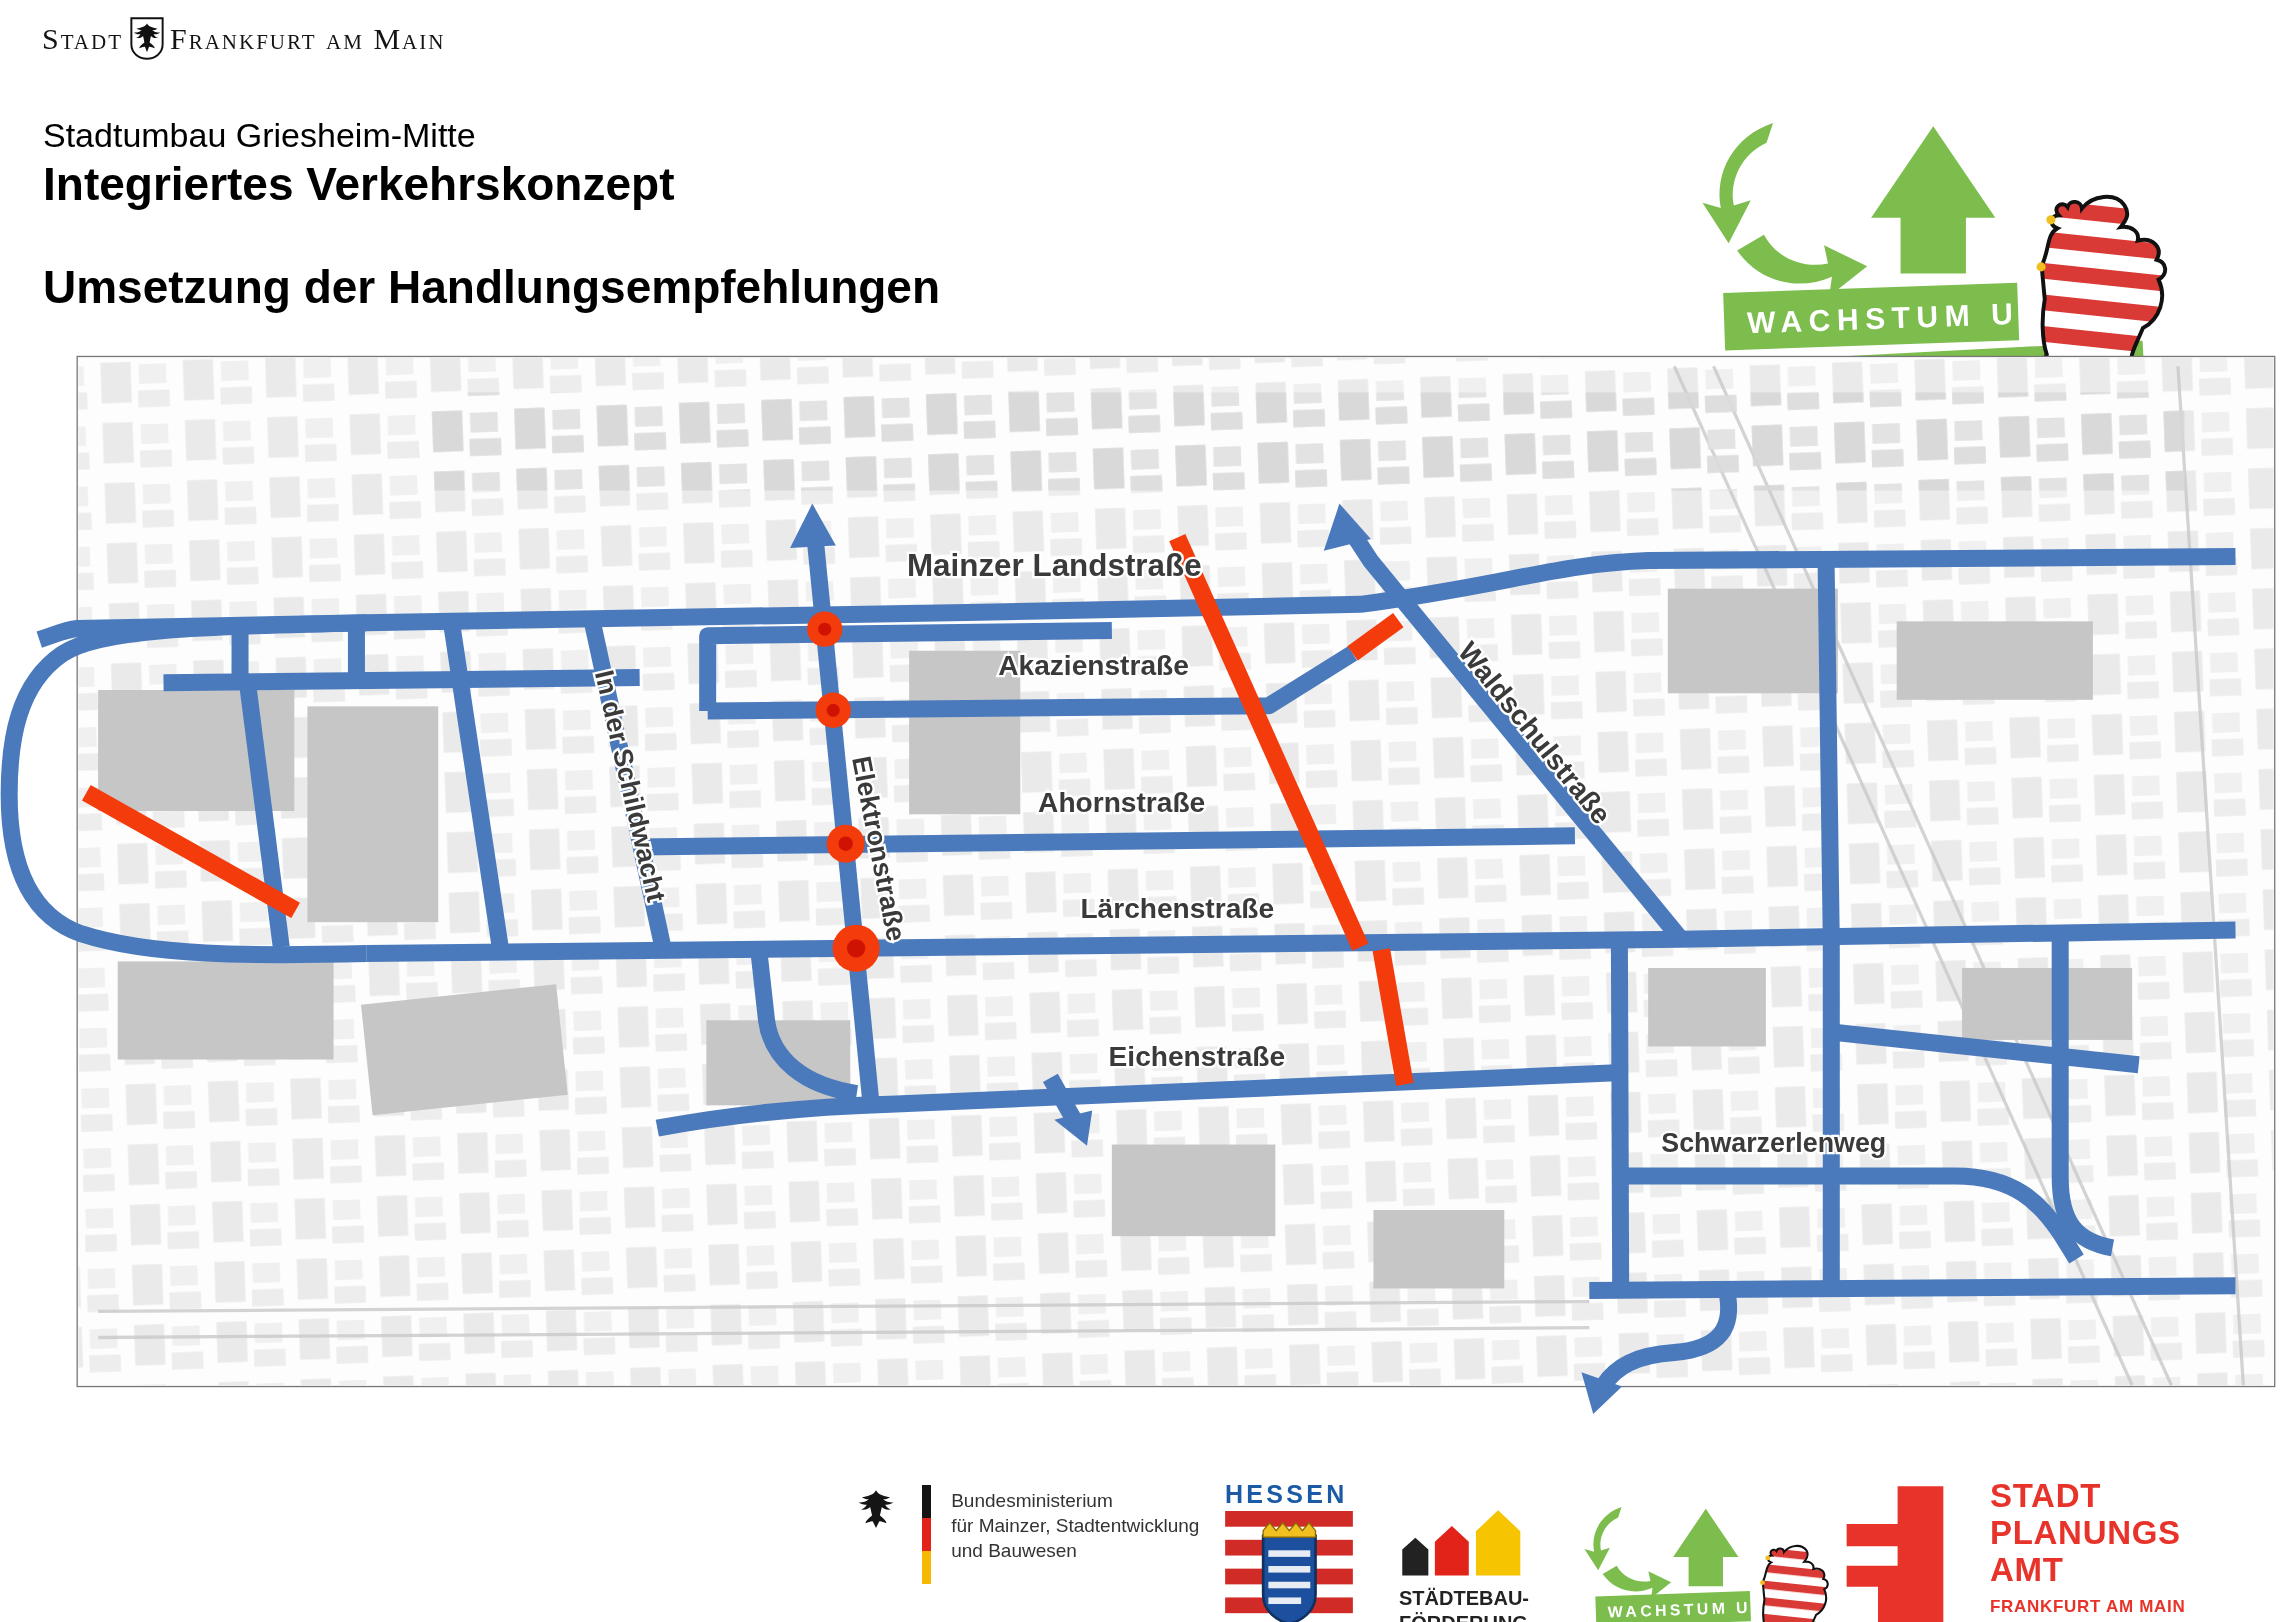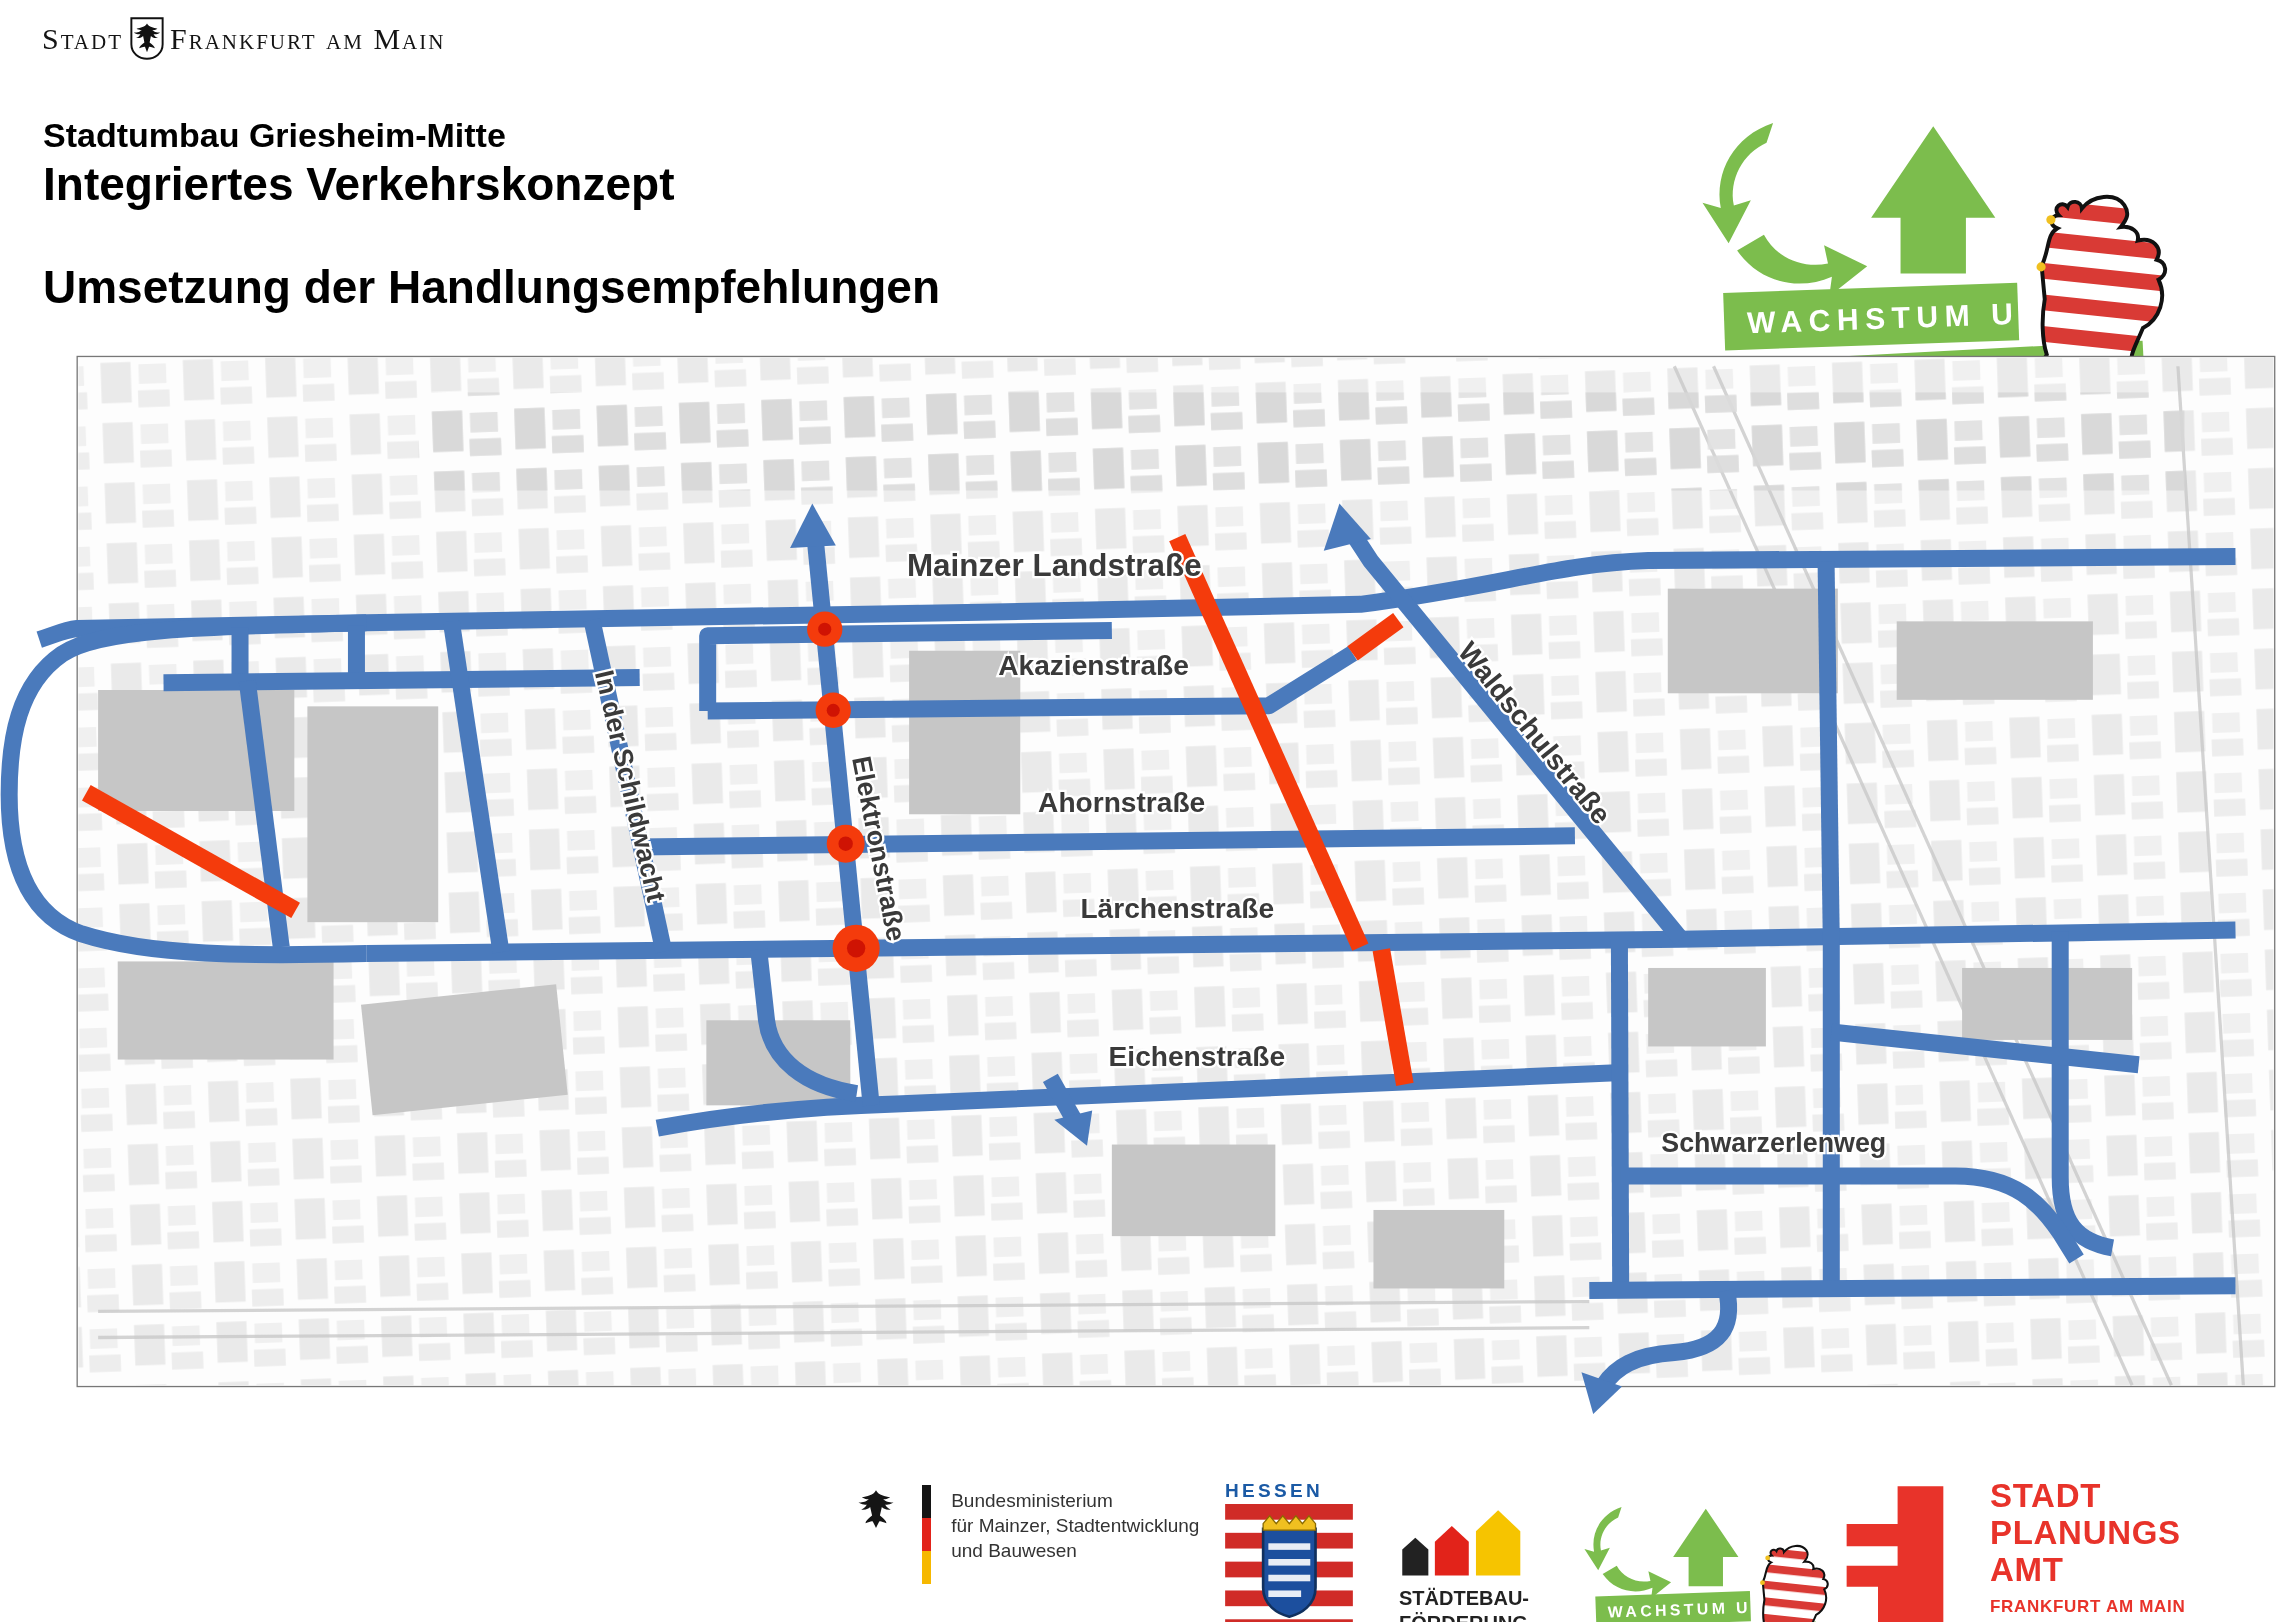--- a/index.html
+++ b/index.html
@@ -2,31 +2,31 @@
 <html style="font-size:10.5px"><head>
 <meta charset="utf-8">
 <style>
   html,body{margin:0;padding:0;background:#fff;}
   #page{position:relative;width:2295px;height:1622px;background:#fff;overflow:hidden;
         font-family:"Liberation Sans",sans-serif;border-radius:20px;}
   
   #citylogo{position:absolute;left:42px;top:17px;display:flex;align-items:center;gap:6.5px;}
   #citylogo .cl-text{font-family:"Liberation Serif",serif;font-variant:small-caps;
       font-size:30px;letter-spacing:2px;color:#141414;}
-  #subtitle{position:absolute;left:43px;top:116px;font-size:34px;font-weight:bold;color:#000;}
+  #subtitle{position:absolute;left:43px;top:116px;font-size:34px;font-weight:normal;color:#000;}
   #title1{position:absolute;left:43px;top:157px;font-size:46px;font-weight:bold;color:#000;}
   #title2{position:absolute;left:43px;top:260px;font-size:46px;font-weight:bold;color:#000;}
   
   .flogo{position:absolute;}
   #f-bund{left:850px;top:1485px;display:flex;gap:20px;}
   #f-bund .bars{width:9.2px;height:99px;display:flex;flex-direction:column;}
   #f-bund .bars div{flex:1;}
   #f-bund .btxt{font-size:19px;color:#333;line-height:25px;padding-top:2.6px;}
   #f-hessen{left:1225px;top:1480px;text-align:left;}
-  #f-hessen .htxt{font-size:19px;font-weight:bold;color:#1b5aa5;letter-spacing:3.3px;margin-bottom:2px;}
+  #f-hessen .htxt{font-size:25px;font-weight:bold;color:#1b5aa5;letter-spacing:3.3px;margin-bottom:2px;}
   #f-staedte{left:1399px;top:1505px;}
   #f-staedte .s1{font-size:20px;font-weight:bold;color:#222;line-height:25px;margin-top:6.5px;}
   #f-spa{left:1832px;top:1477px;display:flex;gap:17px;}
   #f-spa .t1{font-size:33px;font-weight:bold;line-height:37px;letter-spacing:0.7px;}
   #f-spa .t2{font-size:17px;font-weight:bold;margin-top:9.2px;letter-spacing:0.7px;}
   svg text.streetlabel{font-family:"Liberation Sans",sans-serif;font-weight:bold;fill:#3a3a3a;
       paint-order:stroke;stroke:#ffffff;stroke-width:7px;}
   svg text.bannertxt{font-family:"Liberation Sans",sans-serif;font-weight:bold;fill:#fff;}
 </style>
 </head>

